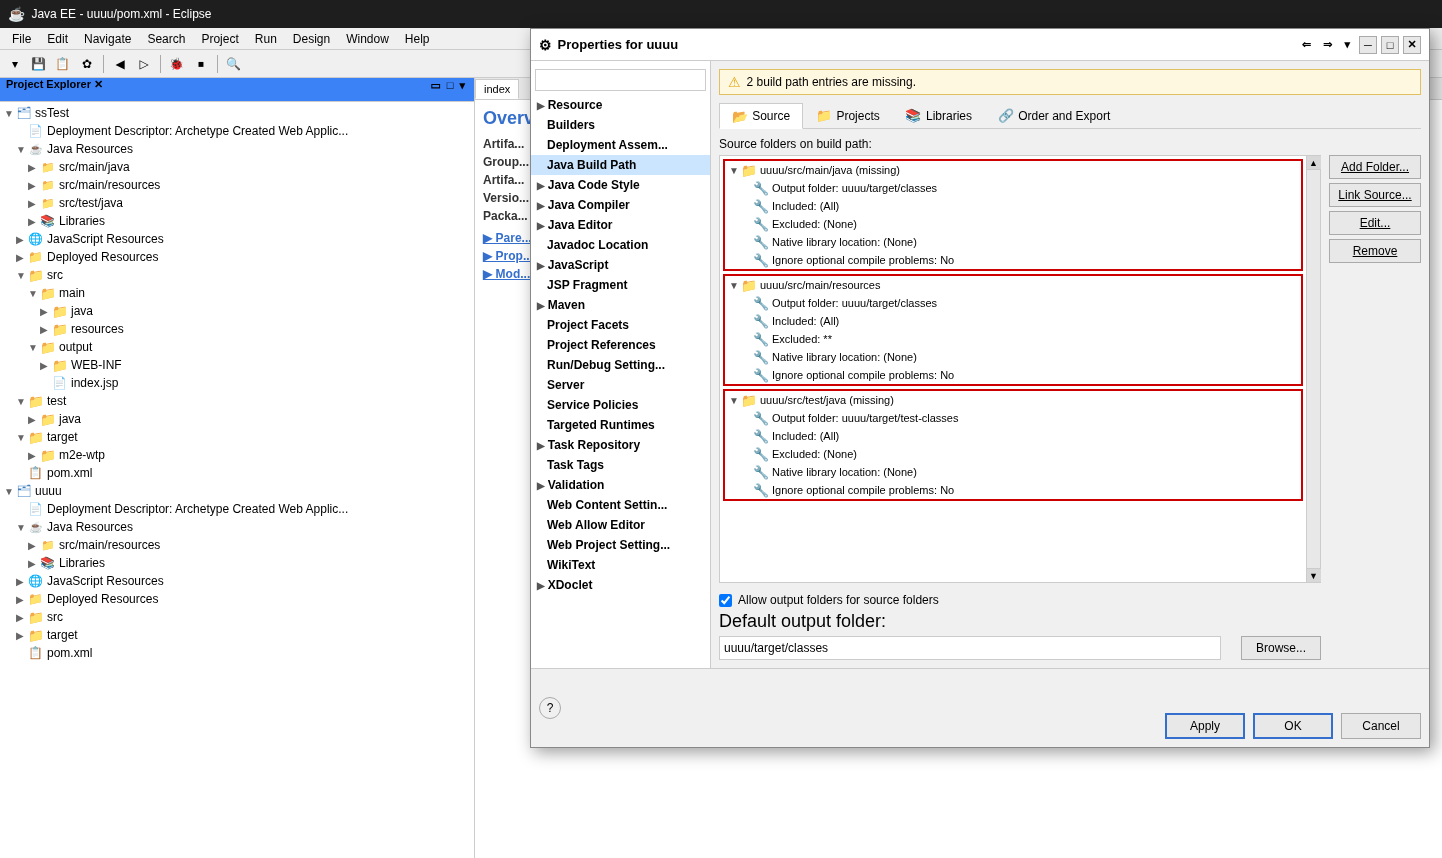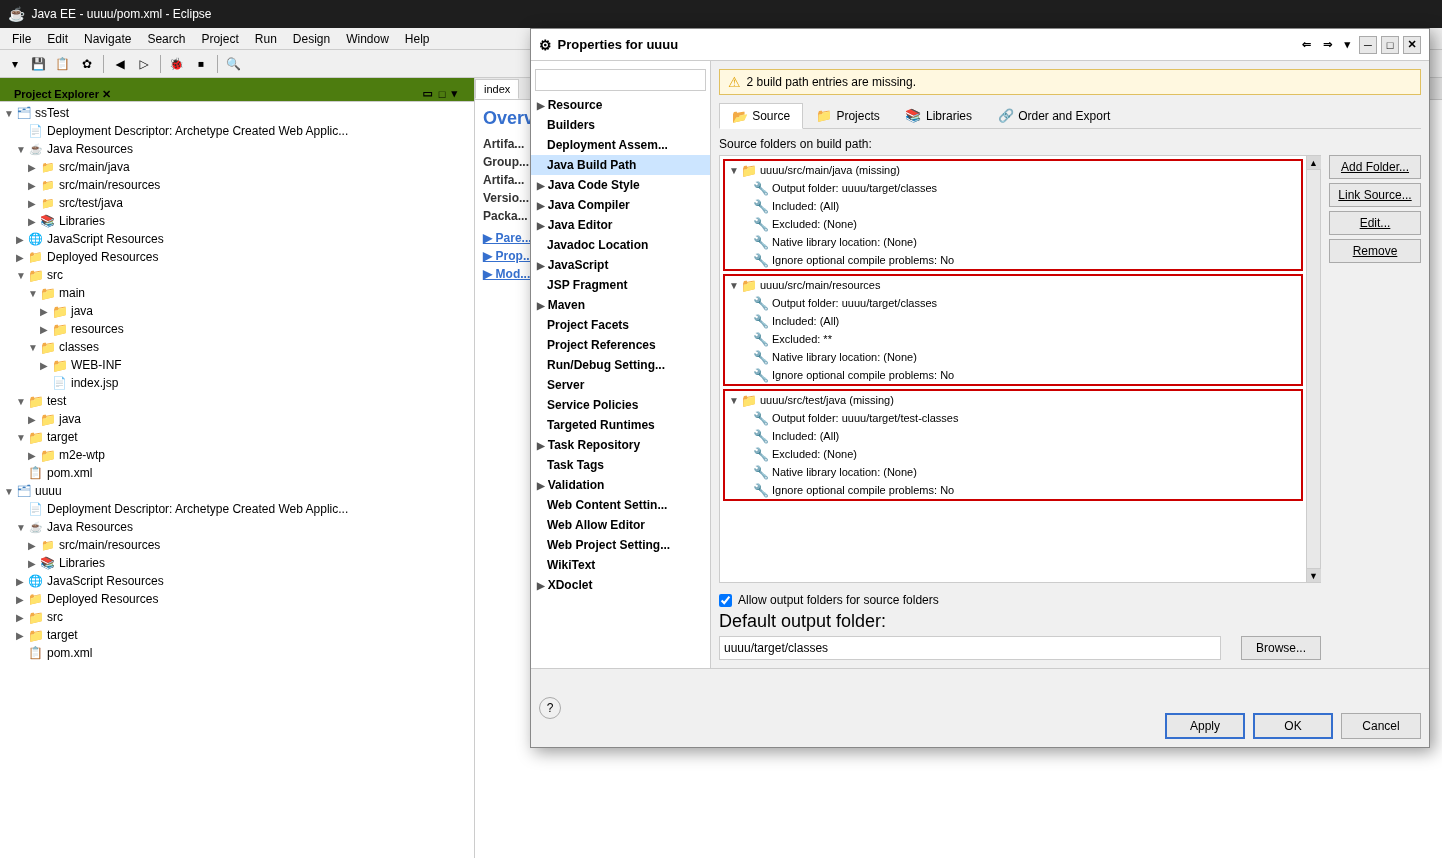--- a/index.html
+++ b/index.html
@@ -88,26 +88,26 @@
     
     .project-explorer {
       width: 475px;
       background: #fff;
       border-right: 1px solid #ccc;
       display: flex;
       flex-direction: column;
       overflow: hidden;
     }
     .panel-header {
-      background: #4d7c0f;
+      background: #3b82f6;
       border-bottom: 1px solid #ccc;
       height: 24px;
       display: flex;
-      align-items: flex-end;
-      padding: 0 14px;
+      align-items: flex-start;
+      padding: 0 6px;
       font-size: 11px;
       font-weight: bold;
     }
     .panel-header-title { flex: 1; }
     .panel-header-btn {
       cursor: pointer;
       padding: 1px 3px;
       font-size: 11px;
     }
 
@@ -659,21 +659,21 @@
           <span>java</span>
         </div>
         <div class="tree-item indent-3">
           <span class="tree-toggle">▶</span>
           <span class="tree-icon icon-folder">📁</span>
           <span>resources</span>
         </div>
         <div class="tree-item indent-2">
           <span class="tree-toggle">▼</span>
           <span class="tree-icon icon-folder">📁</span>
-          <span>classes</span>
+          <span>output</span>
         </div>
         <div class="tree-item indent-3">
           <span class="tree-toggle">▶</span>
           <span class="tree-icon icon-folder">📁</span>
           <span>WEB-INF</span>
         </div>
         <div class="tree-item indent-3">
           <span class="tree-toggle" style="width:12px"></span>
           <span class="tree-icon">📄</span>
           <span>index.jsp</span>

